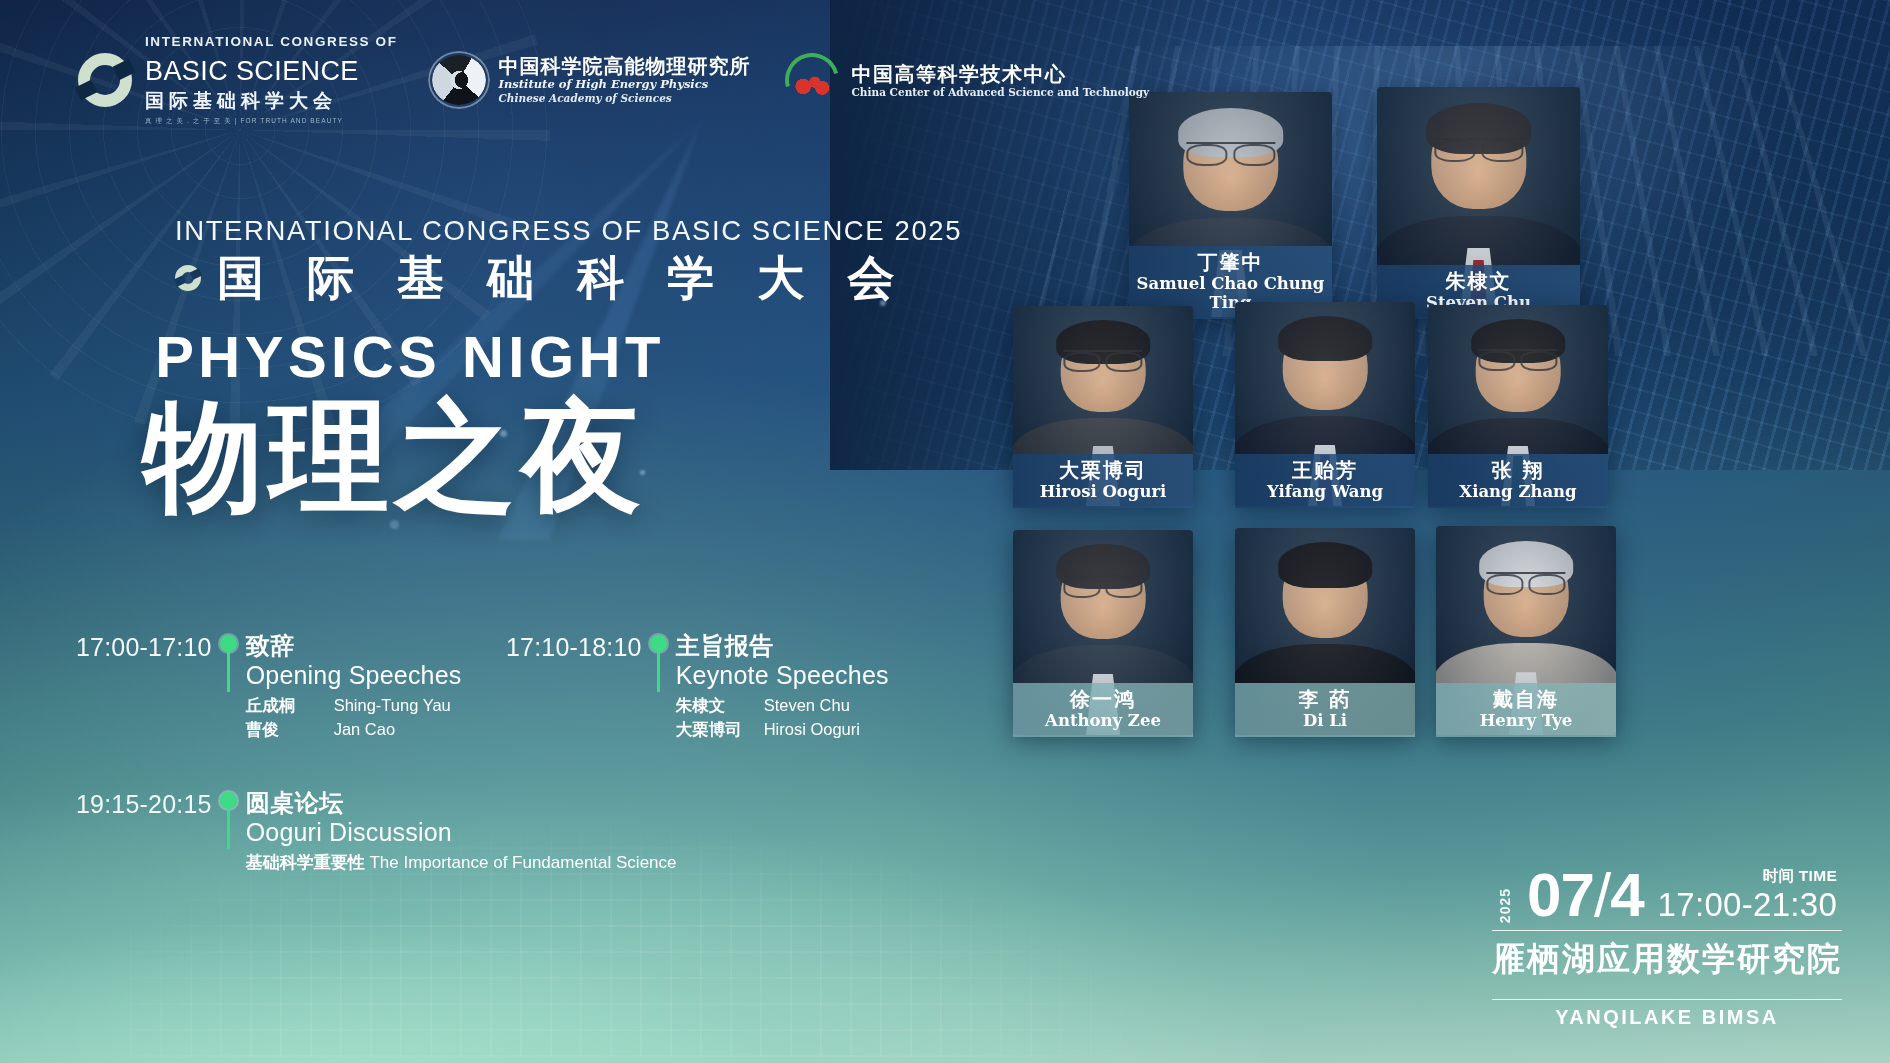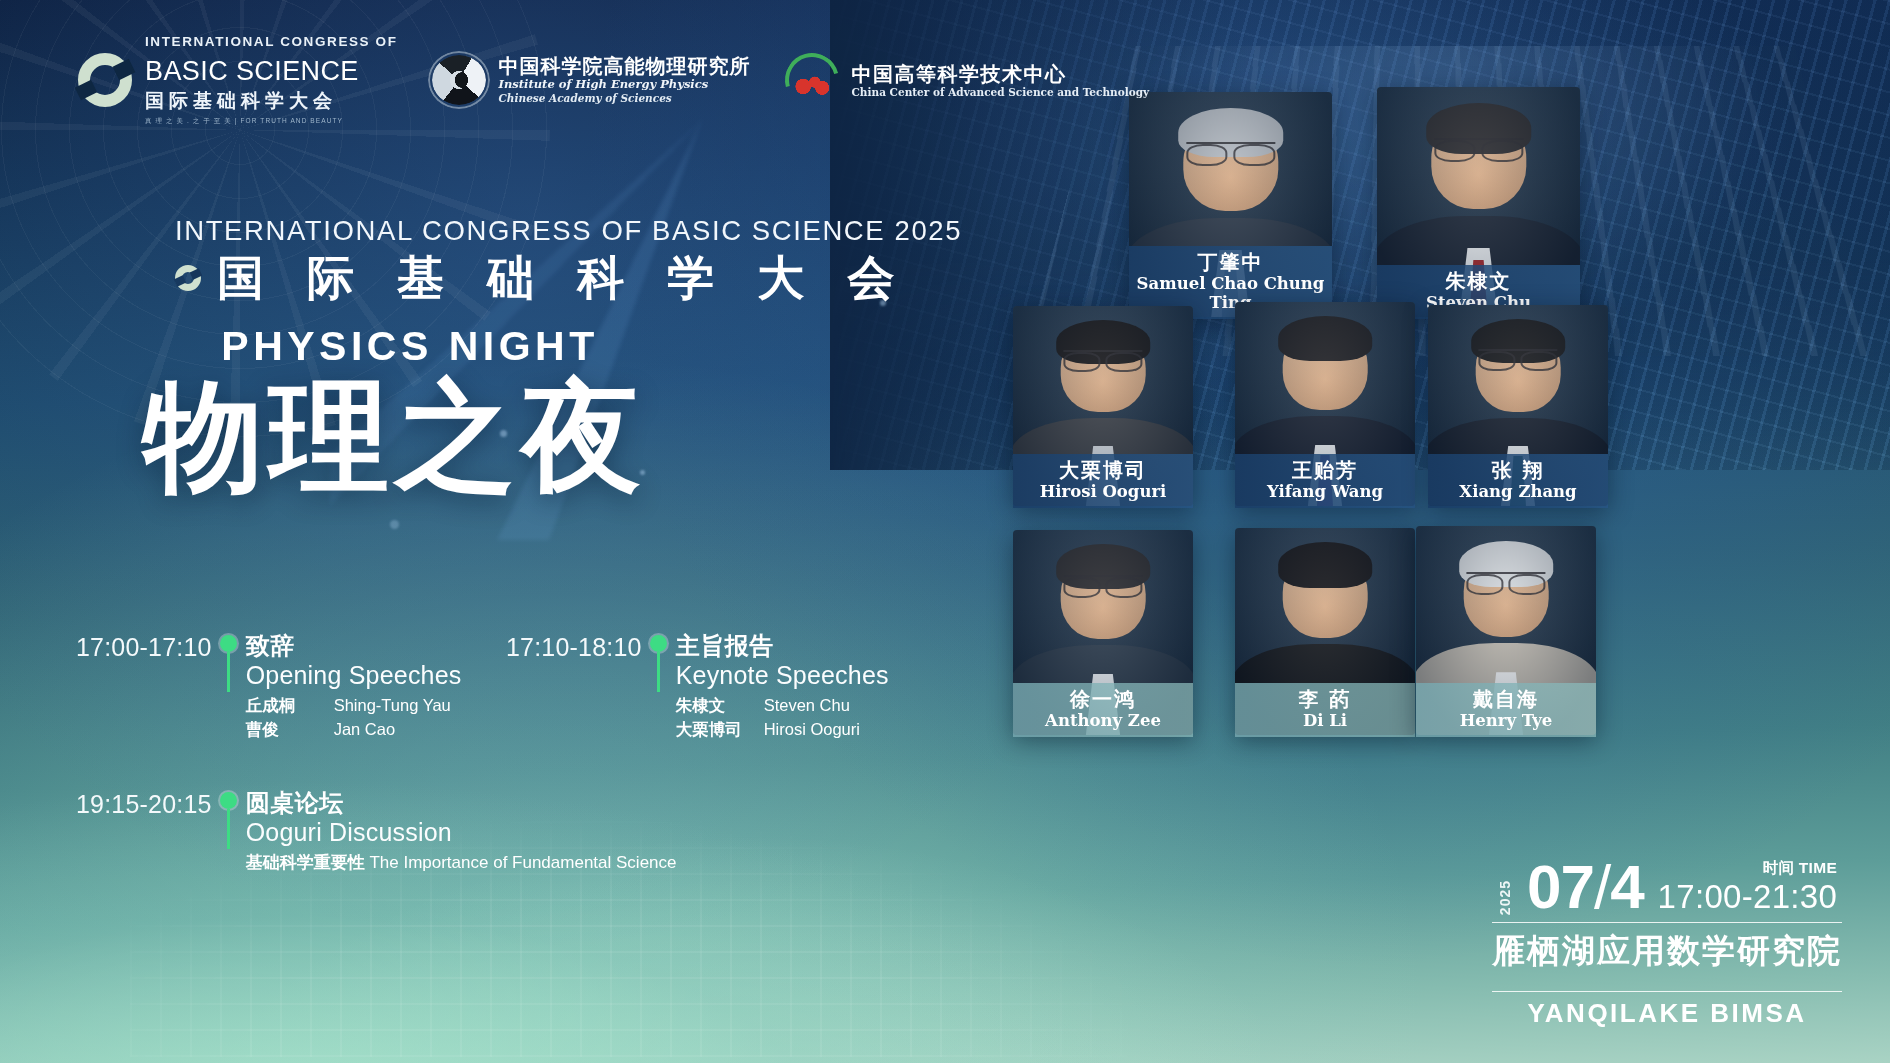--- a/index.html
+++ b/index.html
@@ -128,21 +128,21 @@
   .title-block{ position:absolute; left:175px; top:215px; z-index:6; }
   .title-en{ font-size:27.5px; letter-spacing:1.6px; color:#f2f7fc; font-weight:400; white-space:nowrap; }
   .title-cn-row{ display:flex; align-items:center; gap:16px; margin-top:7px; }
   .title-cn-mark{
     width:26px; height:26px; border-radius:50%; border:7px solid #cfe0cf; position:relative; flex:none;
   }
   .title-cn-mark:before{ content:""; position:absolute; right:-7px; top:-2px; width:10px; height:8px; background:#16365b; transform:rotate(-26deg);}
   .title-cn-mark:after{ content:""; position:absolute; left:-7px; bottom:-1px; width:10px; height:8px; background:#17395f; transform:rotate(-26deg);}
   .title-cn{ font-size:47px; letter-spacing:15px; color:#fff; font-weight:700; line-height:1; white-space:nowrap; }
   .subtitle-en{
-    font-size:41px; letter-spacing:4.5px; color:#fff; font-weight:700; margin-top:22px;
+    font-size:58px; letter-spacing:4.5px; color:#fff; font-weight:700; margin-top:22px;
     text-align:center; width:640px; margin-left:-85px; white-space:nowrap;
   }
   .subtitle-cn{
     font-size:120px; letter-spacing:6px; color:#fff; font-weight:900; line-height:1.08;
     margin-top:2px; text-align:center; width:700px; margin-left:-130px; white-space:nowrap;
     text-shadow:0 6px 26px rgba(4,22,44,.45);
   }
 
   
   .schedule{ position:absolute; left:76px; top:632px; width:830px; z-index:6; color:#fff; }
@@ -224,21 +224,21 @@
   }
   .f-date{ font-size:62px; font-weight:700; line-height:.92; letter-spacing:-1px;}
   .f-date .sl{ font-weight:400; }
   .f-time{ text-align:left; padding-bottom:2px;}
   .f-time .lbl{ font-size:15.5px; font-weight:700; letter-spacing:.3px; margin-bottom:1px;text-align:right;}
   .f-time .val{ font-size:33px; font-weight:400; line-height:1; letter-spacing:.3px;}
   .f-venue-cn{
     font-size:33px; font-weight:700; letter-spacing:2px; padding:6px 0 17px; margin-top:7px;
     border-top:1.6px solid rgba(255,255,255,.85); border-bottom:1.6px solid rgba(255,255,255,.85);
   }
-  .f-venue-en{ font-size:26px; font-weight:700; letter-spacing:2.5px; margin-top:6px;}
+  .f-venue-en{ font-size:20px; font-weight:700; letter-spacing:2.5px; margin-top:6px;}
 </style>
 </head>
 <body>
 
 <div id="poster">
 
   <div class="bg-globe"></div>
   <div class="bg-photo"></div>
   <div class="bg-tunnel"></div>
   <div class="bg-lightrays"></div>
@@ -462,21 +462,21 @@
         <div class="head"></div>
         <div class="hair" style="background:#141418;"></div>
         <div class="vign"></div>
       </div>
       <div class="label">
         <div class="cn">李 菂</div>
         <div class="en">Di Li</div>
       </div>
     </div>
 
-    <div class="sp light" style="left:536px;top:526px;width:180px;height:209px;">
+    <div class="sp light" style="left:556px;top:526px;width:180px;height:209px;">
       <div class="photo">
         <div class="body" style="background:#c3bdb3;"></div>
         <div class="shirt" style="background:#f4f6f8;"></div>
         <div class="head"></div>
         <div class="hair" style="background:#d9dde1;"></div>
         <div class="glass"></div>
           <div class="vign"></div>
       </div>
       <div class="label">
         <div class="cn">戴自海</div>

